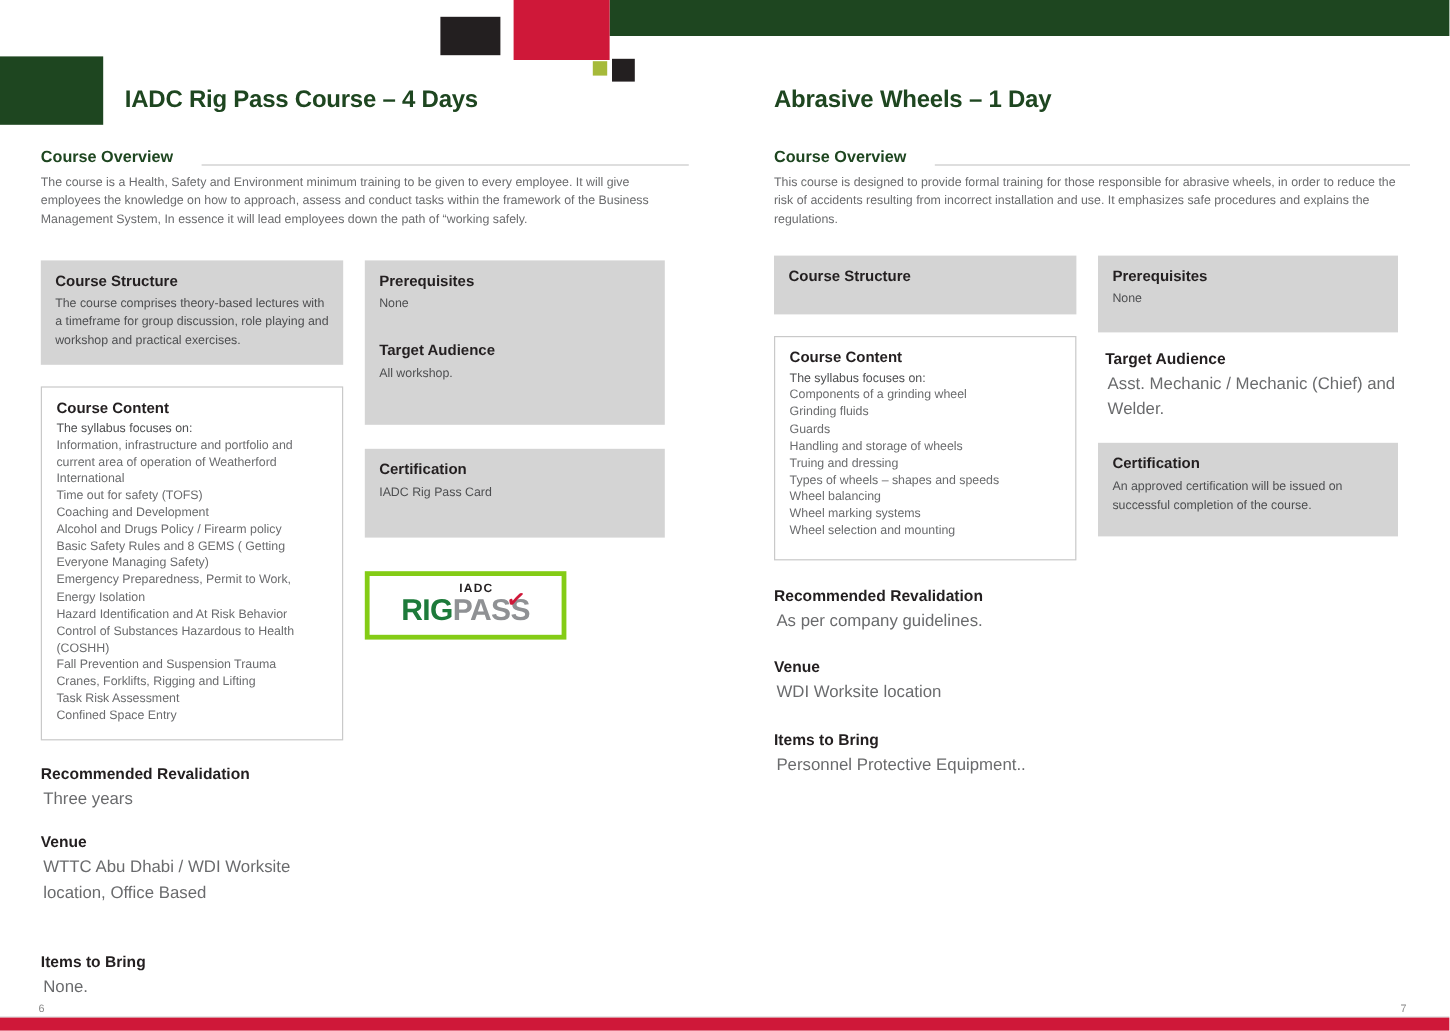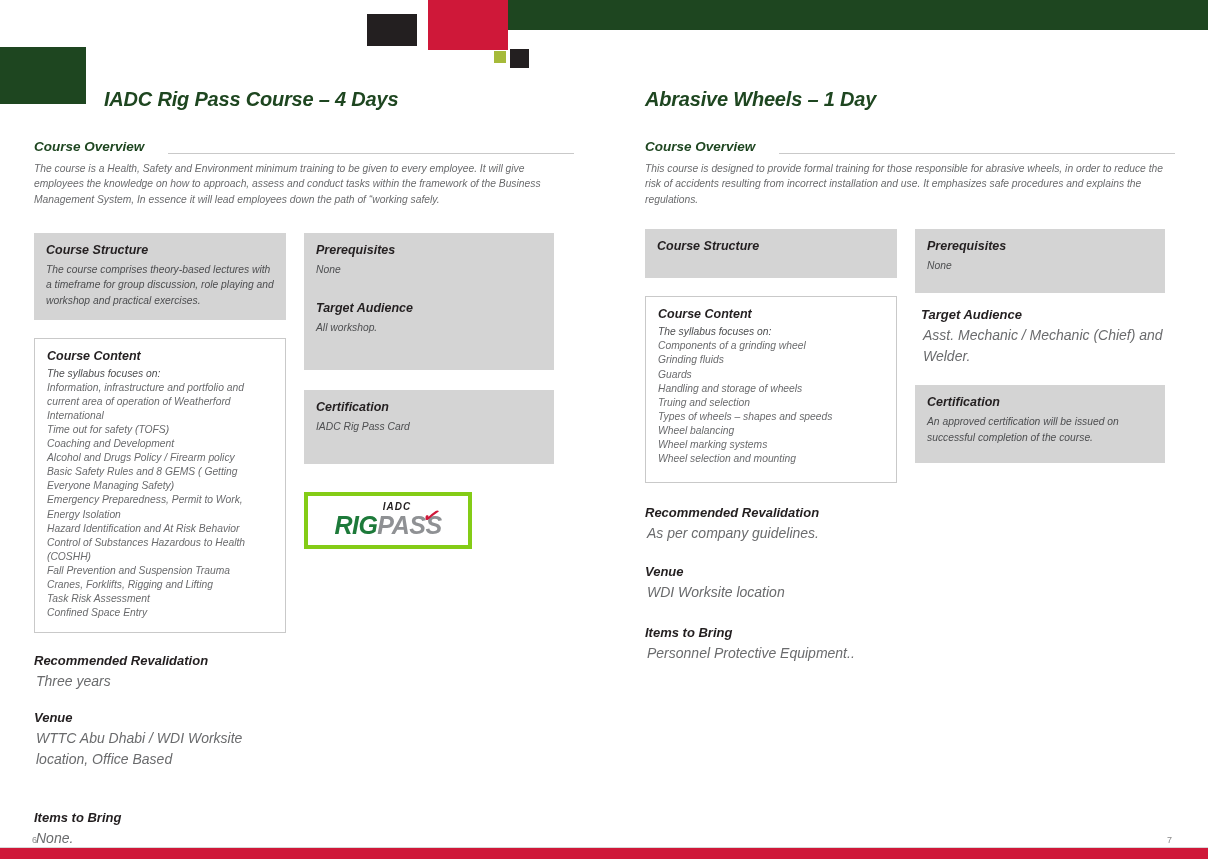--- a/index.html
+++ b/index.html
@@ -51,21 +51,21 @@
     background: #d8d8d8;
   }
   .page-num {
     position: absolute; bottom: 14px; font-size: 9px; color: #8a8a8a;
   }
   .page-num.left { left: 32px; }
   .page-num.right { right: 36px; }
 
   
   .col {
-    position: absolute; top: 88px; font-style: italic;
+    position: absolute; top: 72px;
   }
   .col-left  { left: 34px;  width: 540px; }
   .col-right { left: 645px; width: 530px; }
 
   .course-title {
     font-size: 20px; font-weight: bold; color: #1e4620;
     letter-spacing: -0.2px;
     margin: 0 0 28px 70px;
   }
   .col-right .course-title { margin-left: 0; }
@@ -273,21 +273,21 @@
       </div>
 
       <div class="obox" style="margin-top:18px;padding-bottom:16px;">
         <h4>Course Content</h4>
         <div class="olead">The syllabus focuses on:</div>
         <ul>
           <li>Components of a grinding wheel</li>
           <li>Grinding fluids</li>
           <li>Guards</li>
           <li>Handling and storage of wheels</li>
-          <li>Truing and selection</li>
+          <li>Truing and dressing</li>
           <li>Types of wheels – shapes and speeds</li>
           <li>Wheel balancing</li>
           <li>Wheel marking systems</li>
           <li>Wheel selection and mounting</li>
         </ul>
       </div>
 
       <div class="plain" style="margin-top:22px;">
         <h4>Recommended Revalidation</h4>
         <div class="pbody">As per company guidelines.</div>

